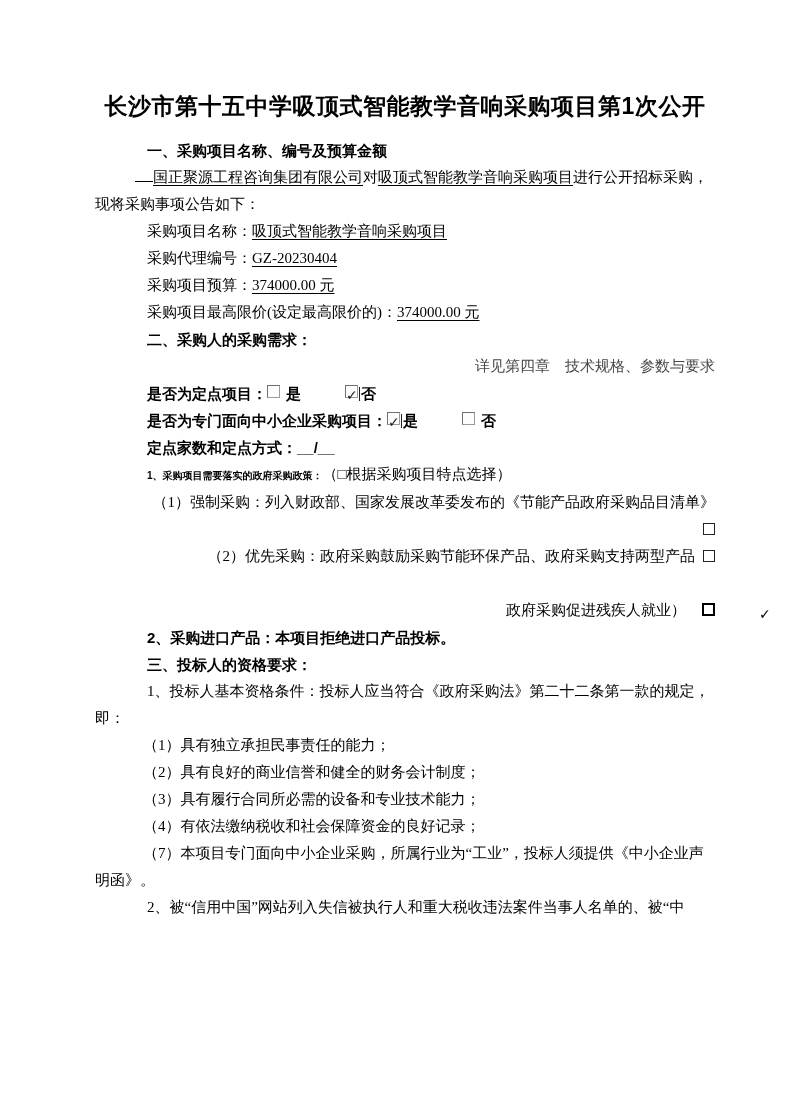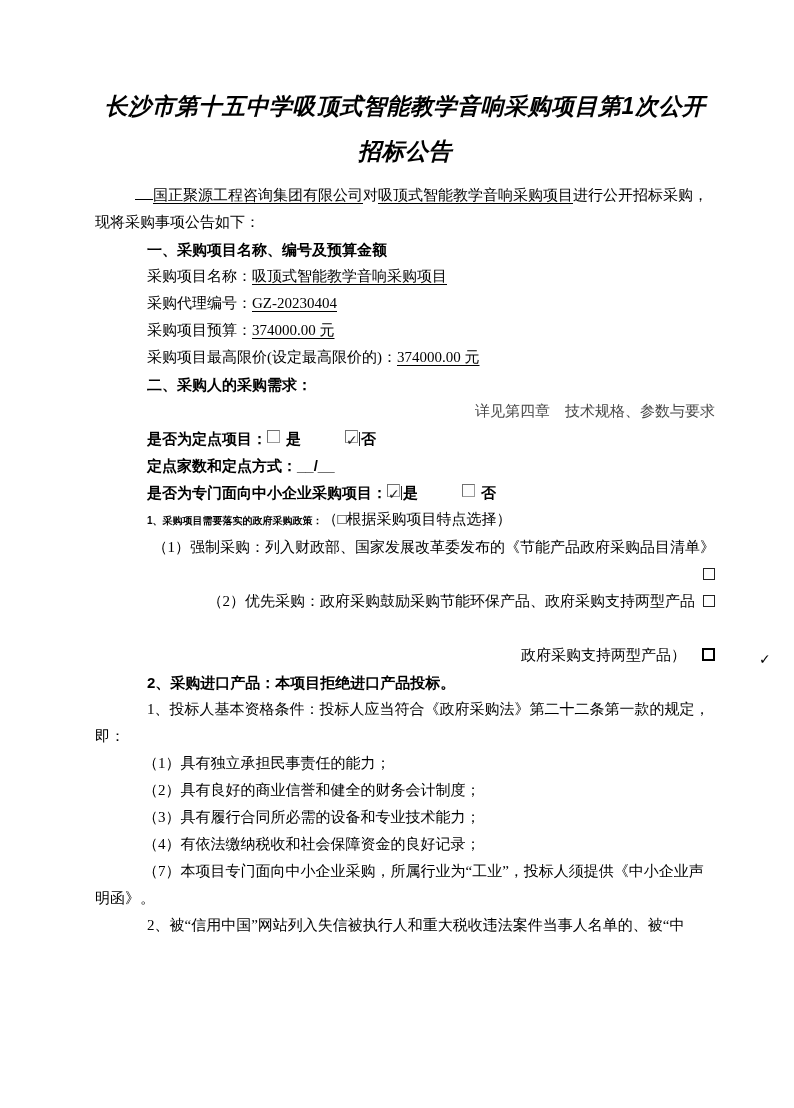--- a/index.html
+++ b/index.html
@@ -14,21 +14,20 @@
     color: #000;
   }
   .doc-title {
     font-family: "Liberation Sans", "DejaVu Sans", sans-serif;
     font-weight: bold;
     font-size: 23px;
     line-height: 45px;
     text-align: center;
     letter-spacing: 0.5px;
     margin-bottom: 8px;
-    font-style: italic;
   }
   p.line {
     font-size: 15px;
     line-height: 27px;
     margin: 0;
   }
   .bold-sans {
     font-family: "Liberation Sans", "DejaVu Sans", sans-serif;
     font-weight: bold;
     font-size: 10px;
@@ -77,29 +76,28 @@
   .ml-16 { margin-left: 16px; }
   .ml-8 { margin-left: 8px; }
 </style>
 </head>
 <body>
 
 <div class="page">
 
   <div class="doc-title">
     <div>长沙市第十五中学吸顶式智能教学音响采购项目第1次公开</div>
-    <div>招标公告</div>
   </div>
+
+  <p class="line ind-52 bold-sans">一、采购项目名称、编号及预算金额</p>
 
   <p class="line">
     <span class="lead-gap"></span><span class="lead-blank"></span><span class="u">国正聚源工程咨询集团有限公司</span><span>对</span><span class="u">吸顶式智能教学音响采购项目</span><span>进行公开招标采购，</span><br>
     <span>现将采购事项公告如下：</span>
   </p>
-
-  <p class="line ind-52 bold-sans">一、采购项目名称、编号及预算金额</p>
 
   <p class="line ind-52">
     <span>采购项目名称：</span><span class="u">吸顶式智能教学音响采购项目</span>
   </p>
   <p class="line ind-52">
     <span>采购代理编号：</span><span class="u">GZ-20230404</span>
   </p>
   <p class="line ind-52">
     <span>采购项目预算：</span><span class="u">374000.00 元</span>
   </p>
@@ -108,46 +106,47 @@
   </p>
 
   <p class="line ind-52 bold-sans">二、采购人的采购需求：</p>
 
   <p class="line ind-38 gray">详见第四章　技术规格、参数与要求</p>
 
   <p class="line ind-52 bold-sans">
     <span>是否为定点项目：</span><span class="cb"></span><span class="spacer-sm"></span><span>是</span><span class="spacer-lg"></span><span class="cb checked"></span><span class="caret-bar"></span><span>否</span>
   </p>
 
-  <p class="line ind-52 bold-sans">定点家数和定点方式：__/__</p>
-
   <p class="line ind-52 bold-sans">
     <span>是否为专门面向中小企业采购项目：</span><span class="cb checked"></span><span class="caret-bar"></span><span>是</span><span class="spacer-lg"></span><span class="cb"></span><span class="spacer-sm"></span><span>否</span>
   </p>
+
+  <p class="line ind-52 bold-sans">定点家数和定点方式：__/__</p>
 
   <p class="line ind-52">
     <span class="bold-sans">1、采购项目需要落实的政府采购政策：</span><span>（□根据采购项目特点选择）</span>
   </p>
 
   <p class="line ti-55">
     <span>（1）强制采购：列入财政部、国家发展改革委发布的《节能产品政府采购品目清单》</span><br>
     <span class="sq ml-16"></span>
   </p>
 
   <p class="line ti-55">
     <span>（2）优先采购：政府采购鼓励采购节能环保产品、政府采购支持两型产品</span><span class="sq ml-8"></span>
   </p>
 
   <p class="line ti-55">
     <br>
-    <span>政府采购支持两型产品）</span><span class="sq big checked ml-16"></span>
+    <span>政府采购促进残疾人就业）</span><span class="sq big checked ml-16"></span>
   </p>
 
   <p class="line ind-52 bold-sans">2、采购进口产品：本项目拒绝进口产品投标。</p>
 
+  <p class="line ind-52 bold-sans">三、投标人的资格要求：</p>
 
   <p class="line ti-52">
     <span>1、投标人基本资格条件：投标人应当符合《政府采购法》第二十二条第一款的规定，</span><br>
     <span>即：</span>
   </p>
 
   <p class="line ti-48">（1）具有独立承担民事责任的能力；</p>
   <p class="line ti-48">（2）具有良好的商业信誉和健全的财务会计制度；</p>
   <p class="line ti-48">（3）具有履行合同所必需的设备和专业技术能力；</p>
   <p class="line ti-48">（4）有依法缴纳税收和社会保障资金的良好记录；</p>

